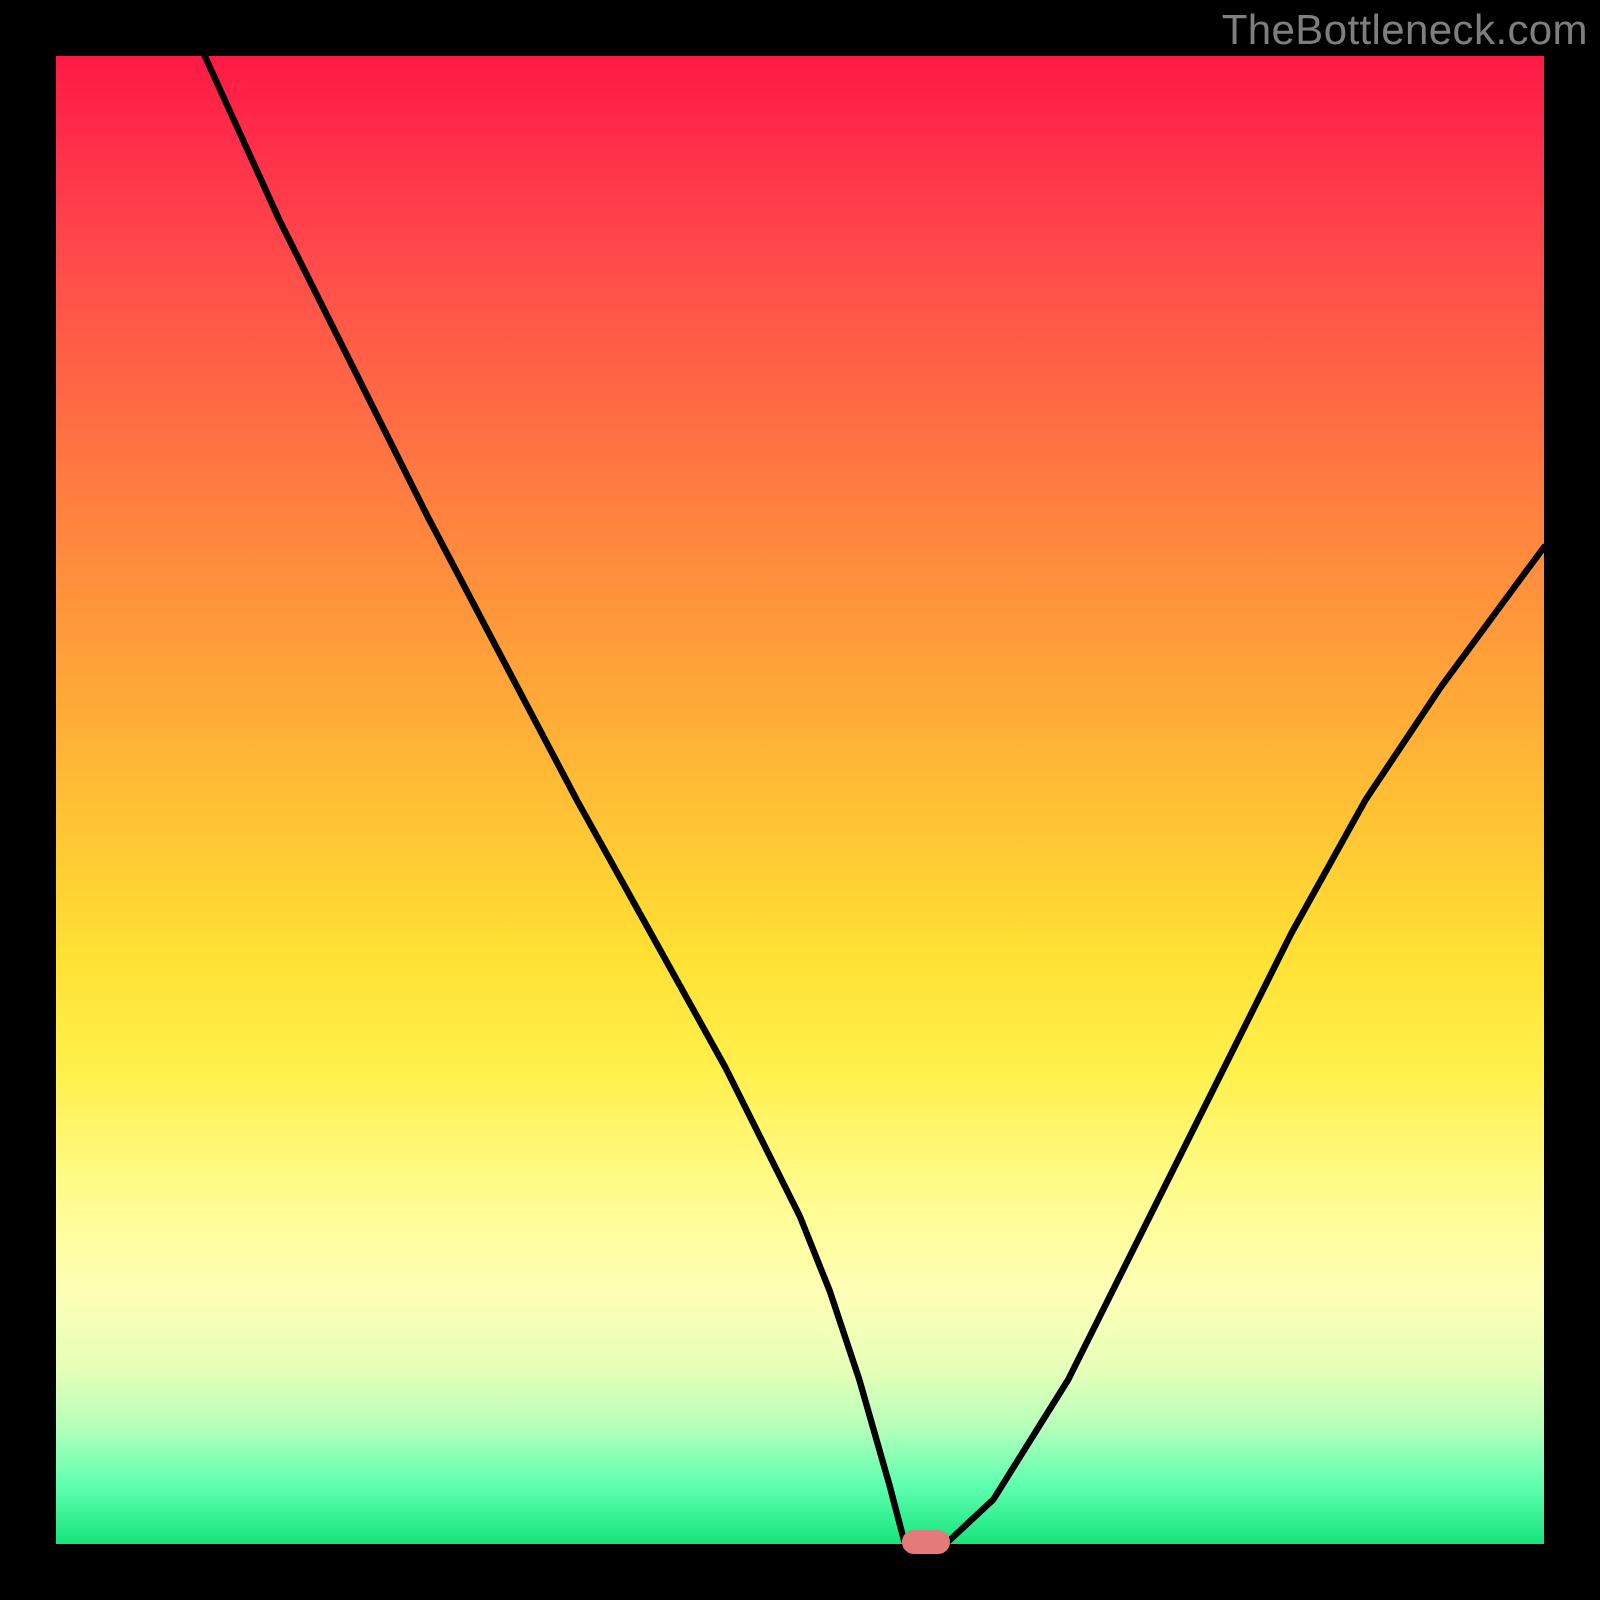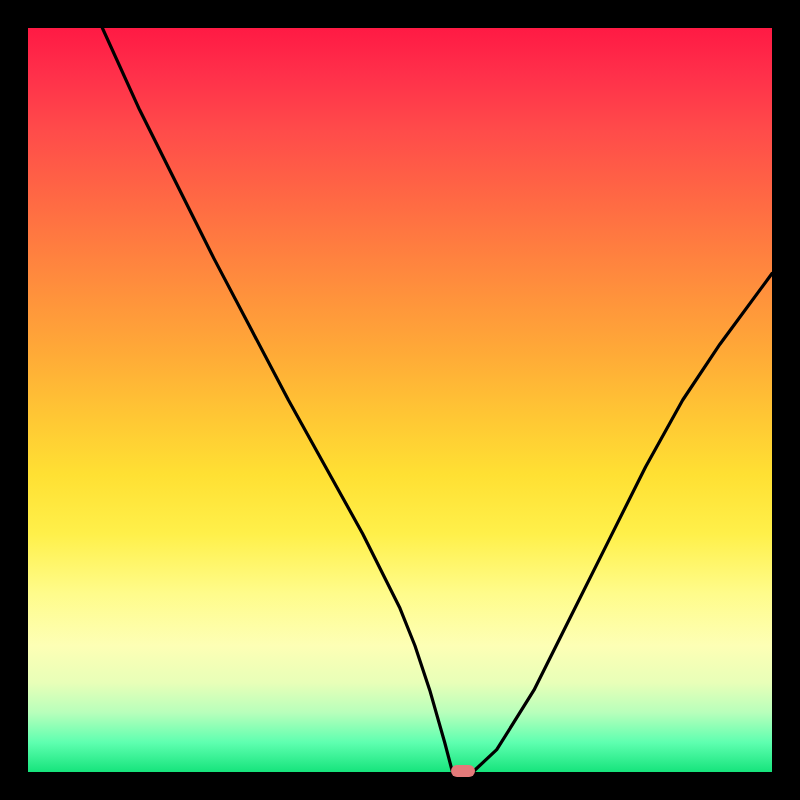--- a/index.html
+++ b/index.html
@@ -63,19 +63,20 @@
     width: 24px;
     height: 12px;
     border-radius: 6px;
     background: #e47a7a;
   }
 </style>
 </head>
 <body>
 
 <div class="frame">
+  <div class="watermark">TheBottleneck.com</div>
   <div class="plot">
     <svg class="curve" viewBox="0 0 744 744" preserveAspectRatio="none">
       <path id="curve-path" d="M74.40 0.00 L111.60 81.84 L148.80 156.24 L186.00 230.64 L223.20 301.32 L260.40 372.00 L297.60 438.96 L334.80 505.92 L372.00 580.32 L386.88 617.52 L401.76 662.16 L416.64 714.24 L424.08 742.51 L446.40 742.51 L468.72 721.68 L505.92 662.16 L543.12 587.76 L580.32 513.36 L617.52 438.96 L654.72 372.00 L691.92 316.20 L744.00 245.52" fill="none" stroke="#000" stroke-width="3.2" stroke-linejoin="round" stroke-linecap="round"></path>
     </svg>
     <div id="min-marker" class="marker" style="left: 423.24px; top: 736.512px; background: rgb(228, 122, 122);"></div>
   </div>
 </div>
 
 </body></html>

